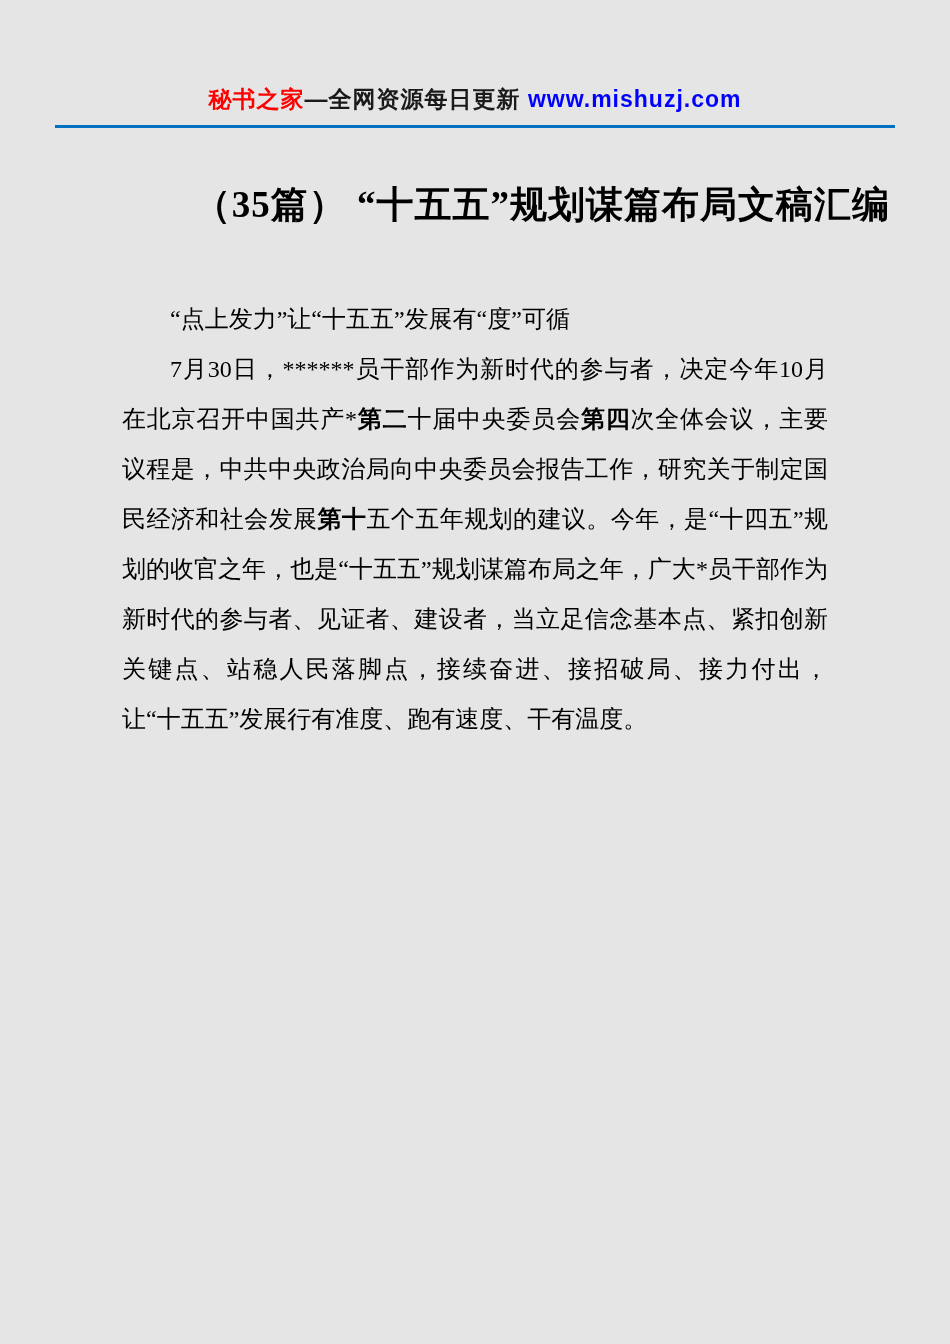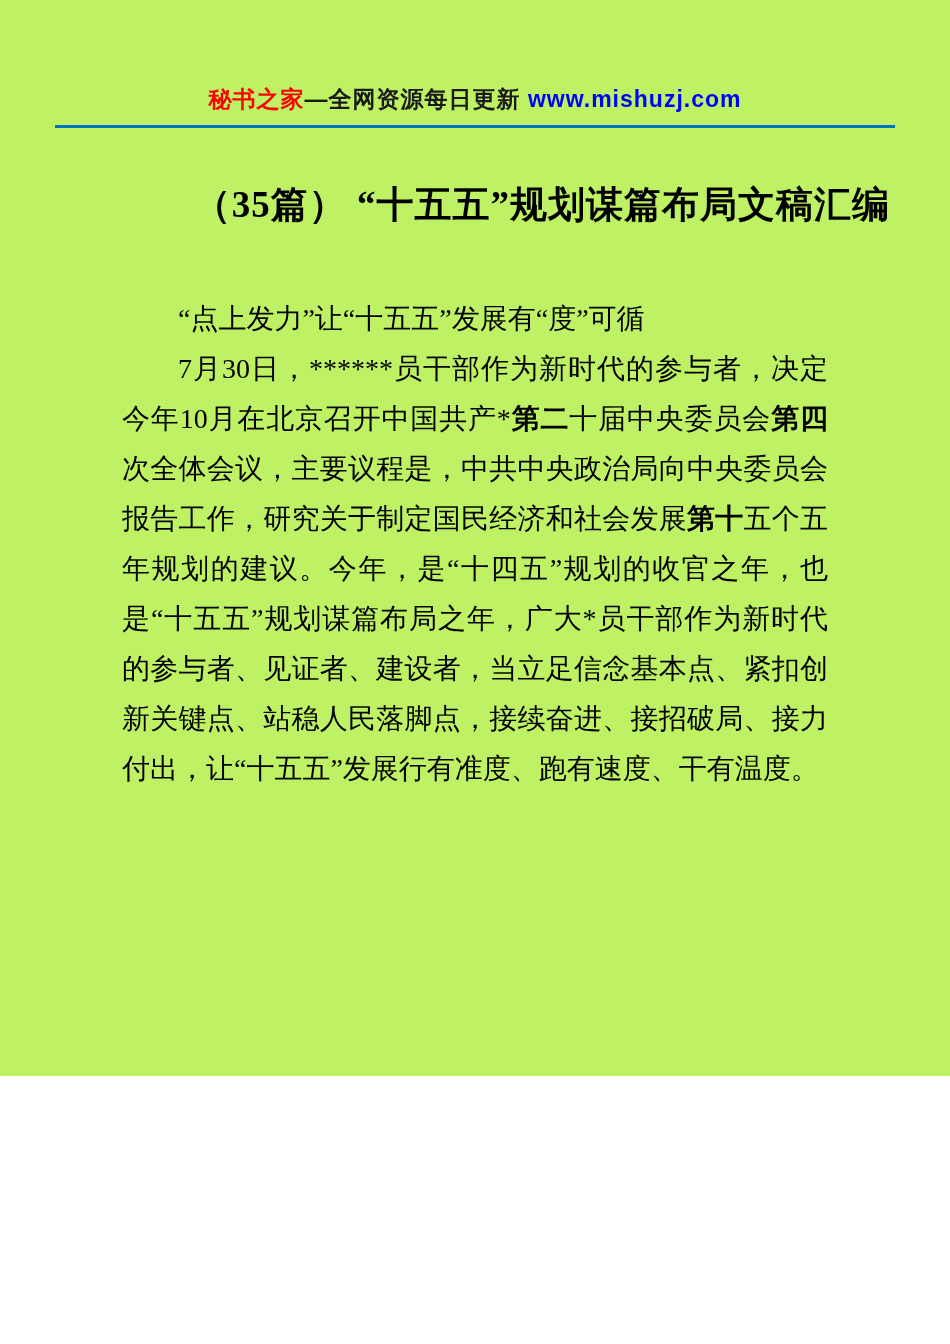--- a/index.html
+++ b/index.html
@@ -3,22 +3,22 @@
 <meta charset="utf-8">
 <style>
   * { margin: 0; padding: 0; box-sizing: border-box; }
   html, body { width: 950px; background: #ffffff; }
   body {
     font-family: "Liberation Serif", "DejaVu Serif", serif;
     color: #000000;
   }
   .page {
     width: 950px;
-    height: 1076px;
-    background: #bef264;
+    height: 1344px;
+    background: #e5e5e5;
     overflow: hidden;
   }
   .doc-header {
     margin-top: 84px;
     padding: 0 55px;
     text-align: center;
     font-family: "Liberation Sans", "DejaVu Sans", sans-serif;
     font-size: 23px;
     font-weight: bold;
     letter-spacing: 1px;
@@ -39,21 +39,21 @@
     font-size: 37px;
     font-weight: bold;
     font-family: "Liberation Serif", "DejaVu Serif", serif;
     letter-spacing: 1px;
   }
   .document-body {
     margin-top: 64px;
     padding: 0 122px;
   }
   .document-body p {
-    font-size: 28px;
+    font-size: 24px;
     line-height: 50px;
     text-align: justify;
     text-justify: inter-ideograph;
     text-indent: 2em;
     margin: 0;
   }
   .document-body p span.bold { font-weight: bold; }
 </style>
 </head>
 <body>

